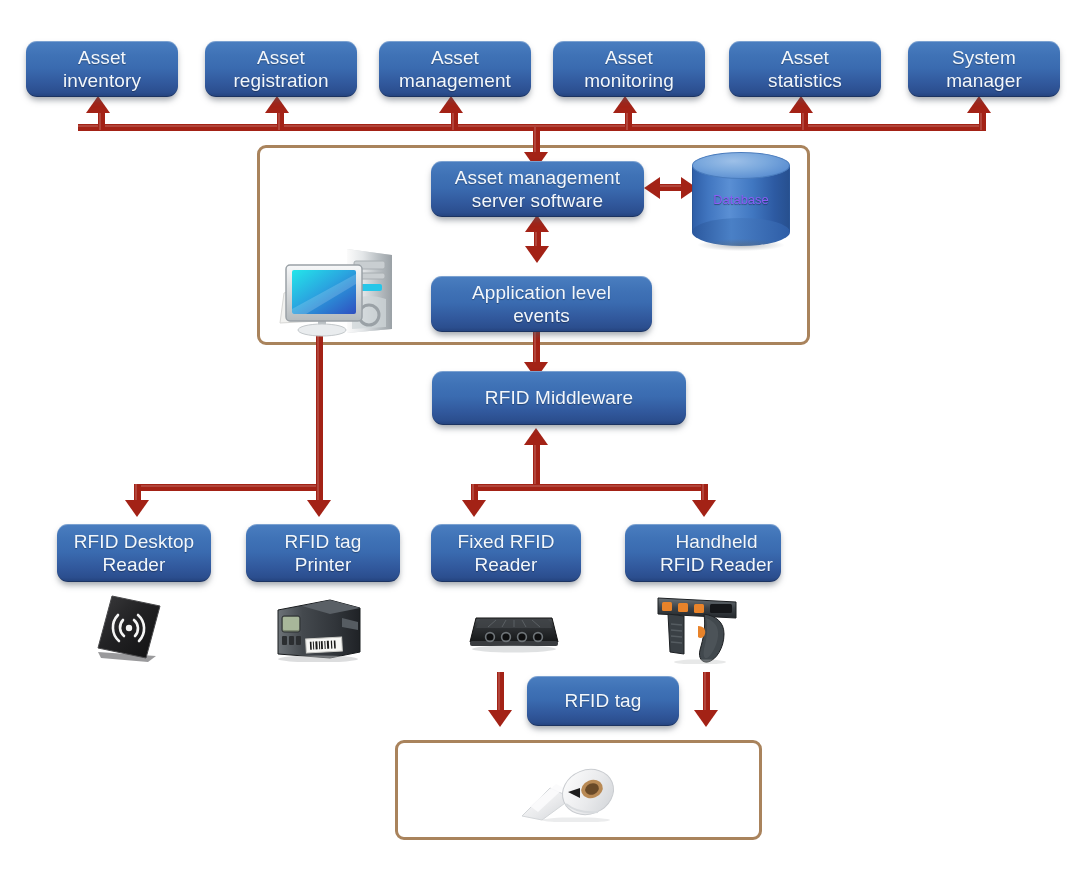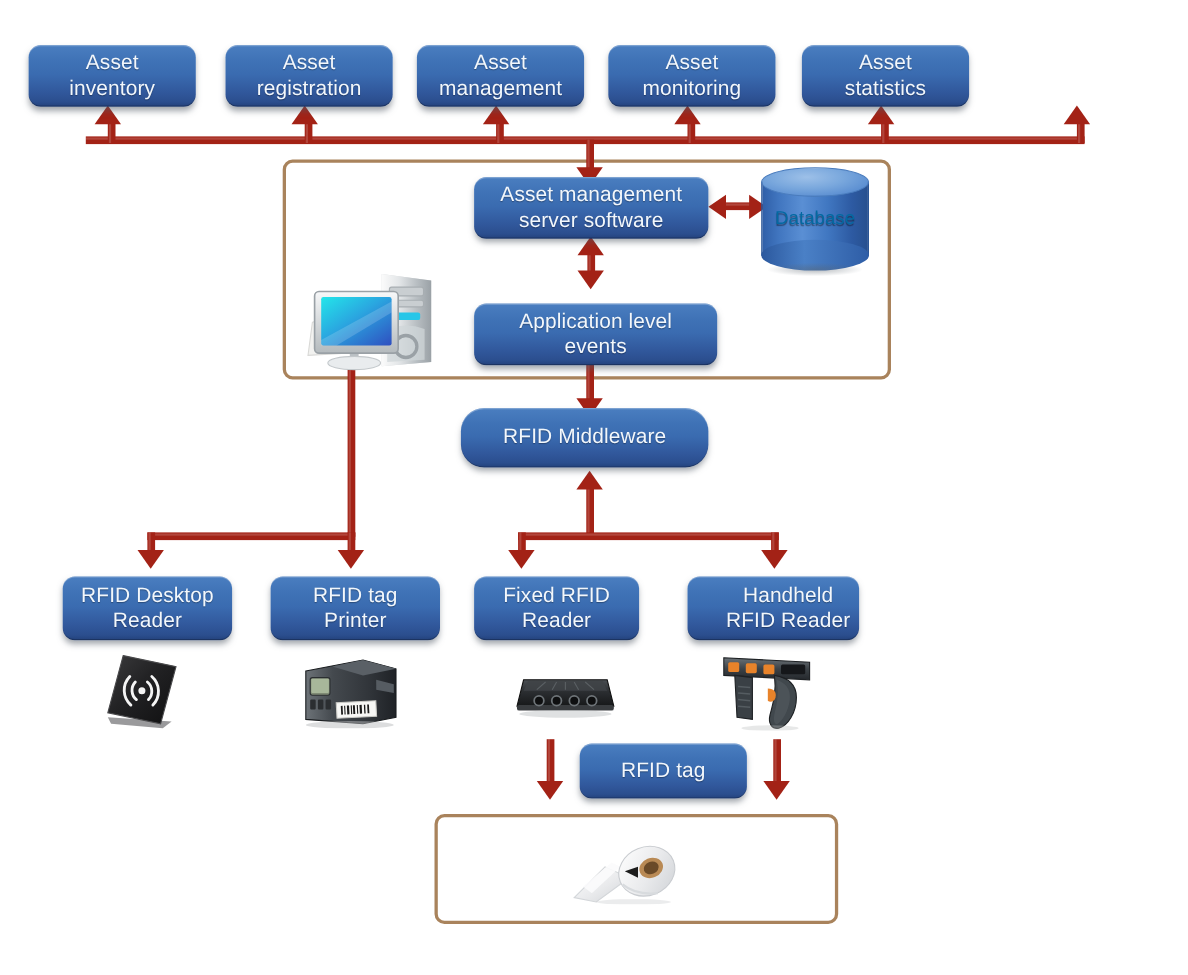--- a/index.html
+++ b/index.html
@@ -103,21 +103,21 @@
   .db .top {
     position: absolute; left: 0; right: 0; top: 0; height: 27px;
     border-radius: 50%;
     background: radial-gradient(ellipse at 42% 32%, #9dc0e8 0%, #7aa8dd 42%, #5d90d2 75%, #4a7fc5 100%);
     border: 1px solid #4a7cbd;
     box-sizing: border-box;
   }
   .db .cap {
     position: absolute; left: 0; right: 0; top: 0; bottom: 0;
     display: flex; align-items: center; justify-content: center;
-    color: #0369a1; font-size: 17px; text-shadow: 0 1px 1px rgba(0,0,0,.4);
+    color: #8b5cf6; font-size: 13px; text-shadow: 0 1px 1px rgba(0,0,0,.4);
   }
   .db .shadow {
     position: absolute; left: 6%; right: 6%; bottom: -5px; height: 12px;
     background: radial-gradient(ellipse at 50% 50%, rgba(90,100,110,.45), rgba(255,255,255,0) 72%);
   }
 
   .art { position: absolute; z-index: 6; }
 </style>
 </head>
 <body>
@@ -136,20 +136,24 @@
     <span class="lbl">Asset
 management</span>
   </div>
   <div class="node" style="left:553px; top:41px; width:152px; height:56px;">
     <span class="lbl">Asset
 monitoring</span>
   </div>
   <div class="node" style="left:729px; top:41px; width:152px; height:56px;">
     <span class="lbl">Asset
 statistics</span>
+  </div>
+  <div class="node" style="left:908px; top:41px; width:152px; height:56px;">
+    <span class="lbl">System
+manager</span>
   </div>
 
   <div class="ln h" style="left:78px; top:124px; width:908px;"></div>
 
   <div class="ln v" style="left:98px;  top:110px; height:20px;"></div>
   <div class="ah up" style="left:86px;  top:96px;"></div>
 
   <div class="ln v" style="left:277px; top:110px; height:20px;"></div>
   <div class="ah up" style="left:265px; top:96px;"></div>
 
@@ -231,21 +235,21 @@
     <div class="shadow"></div>
   </div>
 
   <div class="ln h" style="left:655px; top:184px; width:30px;"></div>
   <div class="ah left" style="left:644px; top:177px;"></div>
   <div class="ah right" style="left:681px; top:177px;"></div>
 
   <div class="ln v" style="left:533px; top:320px; height:46px;"></div>
   <div class="ah down" style="left:524px; top:362px;"></div>
 
-  <div class="node" style="left:419px; top:371px; width:225px; height:54px;border-radius:21px;">
+  <div class="node" style="left:432px; top:371px; width:254px; height:54px;">
     <span class="lbl">RFID Middleware</span>
   </div>
 
   <div class="ln v" style="left:533px; top:444px; height:46px;"></div>
   <div class="ah up" style="left:524px; top:428px;"></div>
 
   <div class="ln h" style="left:471px; top:484px; width:237px;"></div>
   <div class="ln v" style="left:471px; top:484px; height:20px;"></div>
   <div class="ah down" style="left:462px; top:500px;"></div>
   <div class="ln v" style="left:701px; top:484px; height:20px;"></div>

